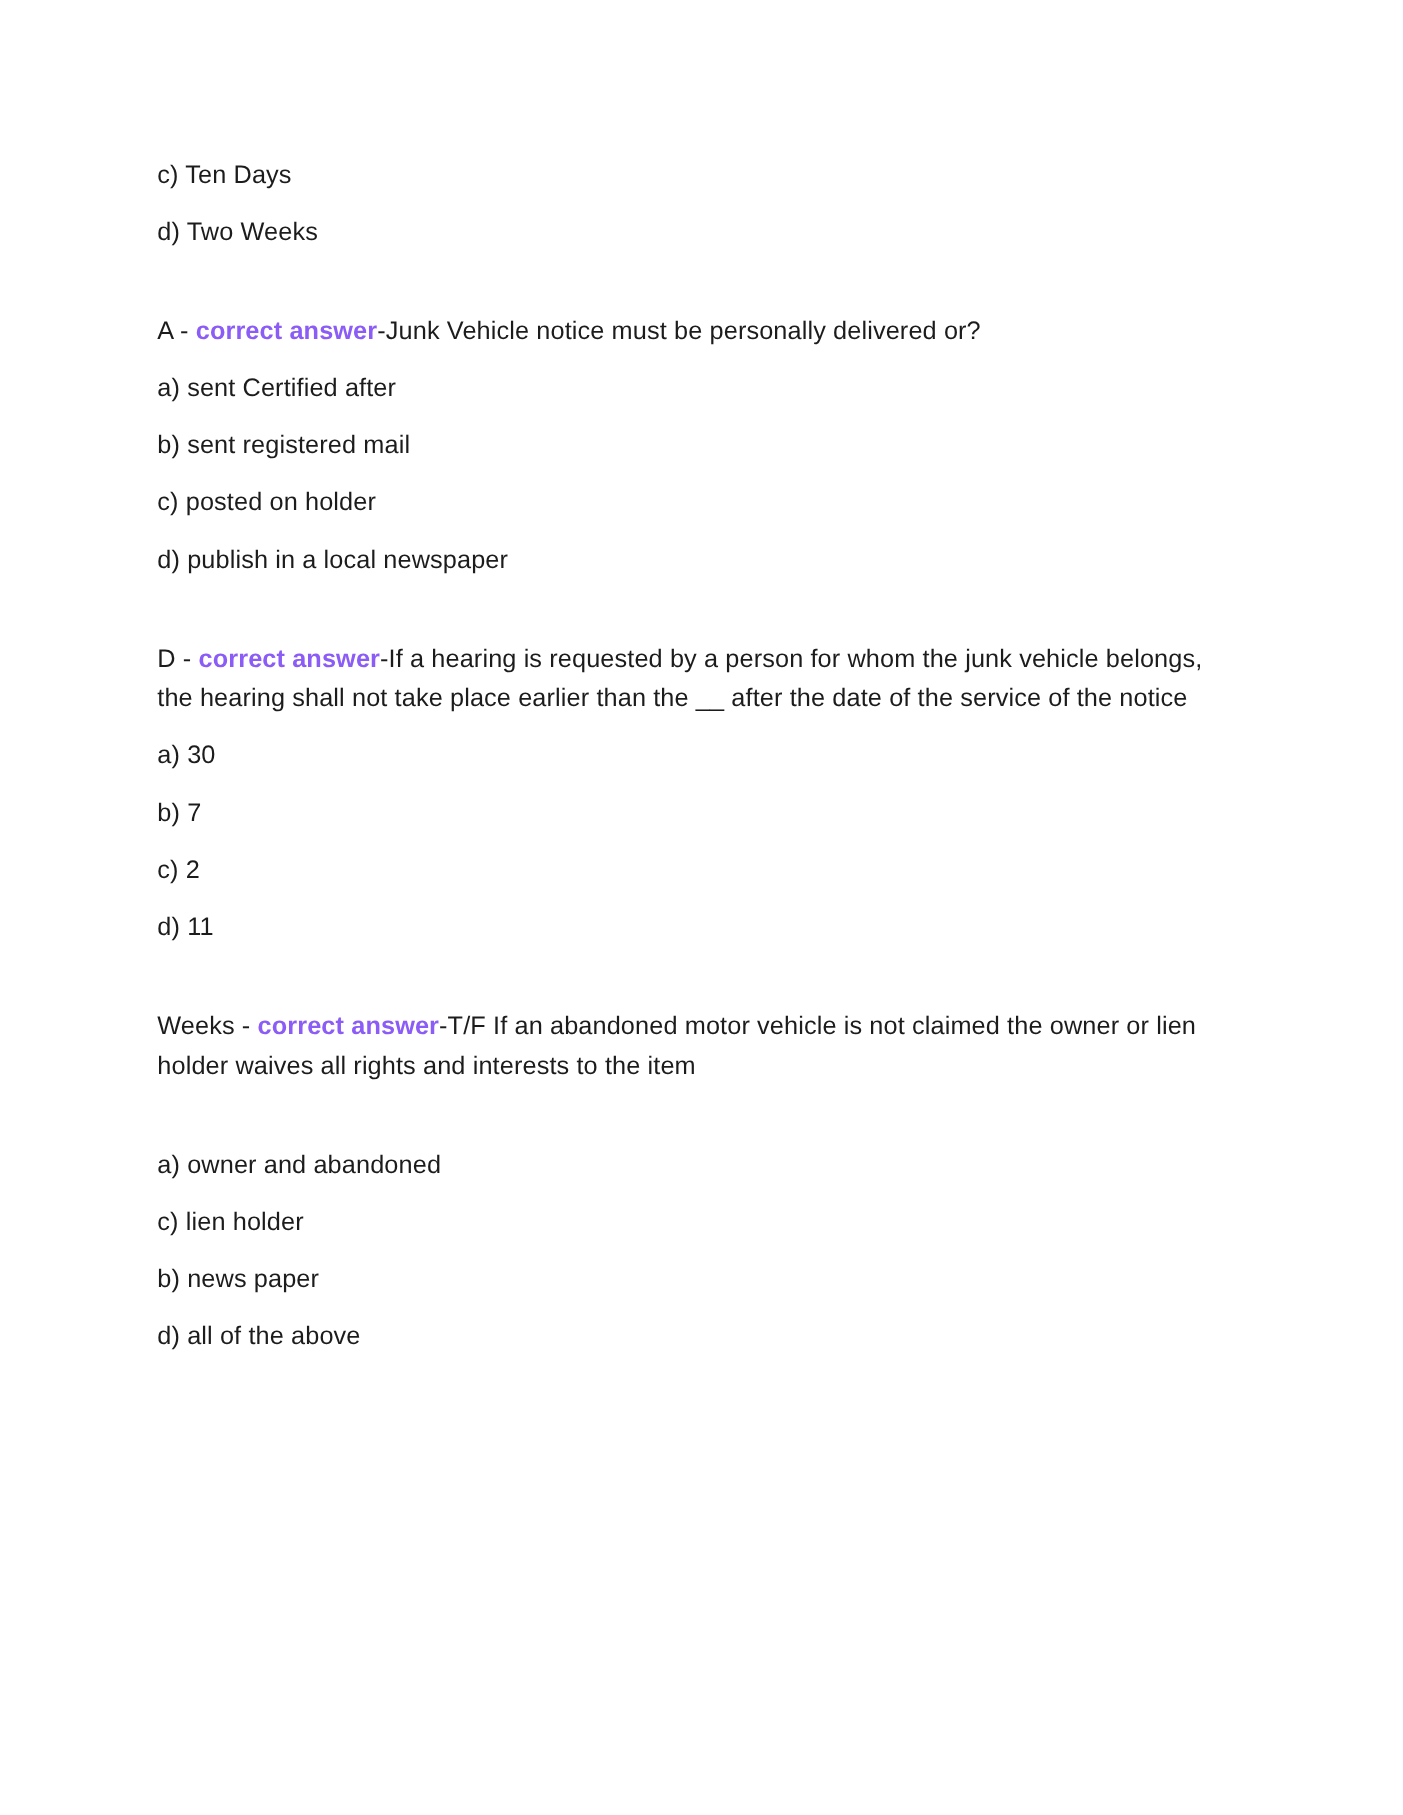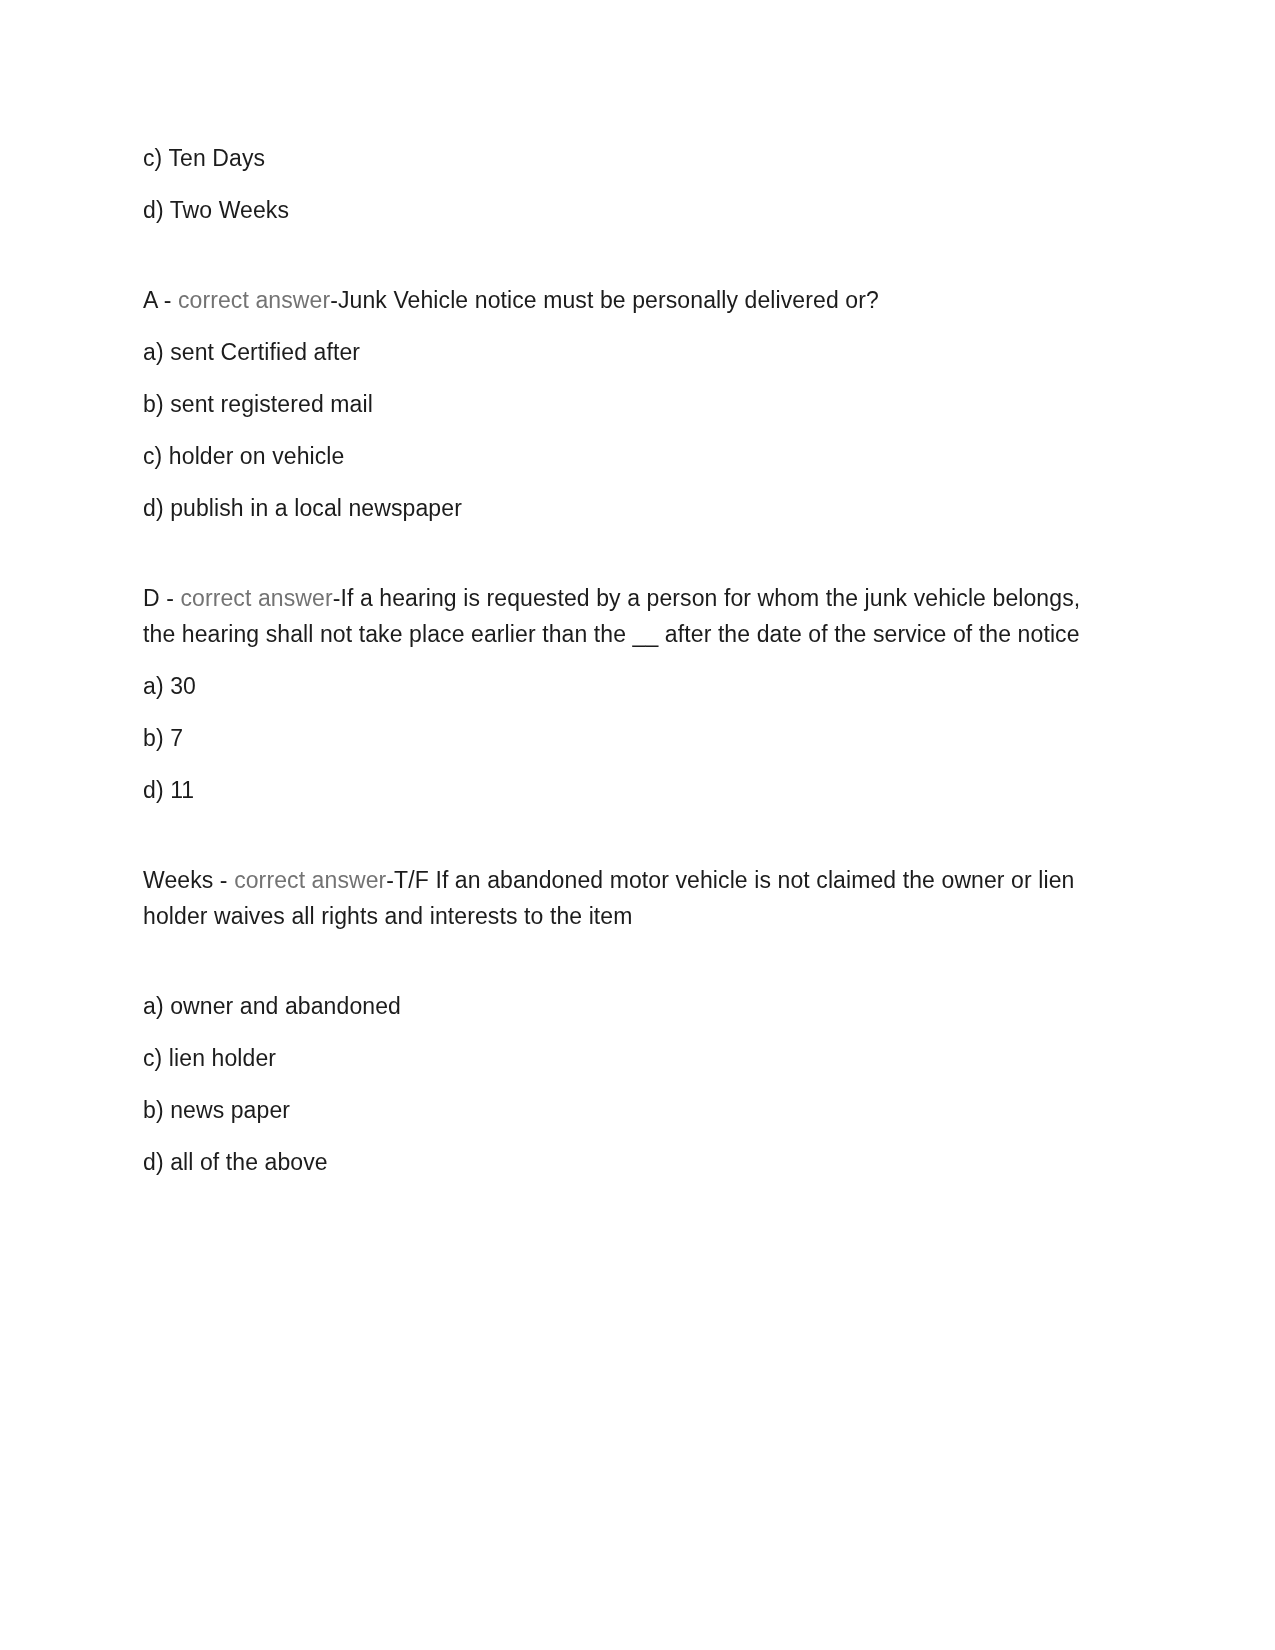--- a/index.html
+++ b/index.html
@@ -22,46 +22,47 @@
   }
   .block { margin: 0; }
   .block + .block { margin-top: 54px; }
   p {
     margin: 0 0 16px 0;
     line-height: 36px;
     letter-spacing: 0.1px;
   }
   .question { max-width: 975px; }
   .red-label {
-    color: #737373;
-    font-weight: normal;
+    color: #8b5cf6;
+    font-weight: bold;
   }
 </style>
 </head>
 <body>
 
 <div class="page">
 
   <section class="block">
     <p class="option">c) Ten Days</p>
     <p class="option">d) Two Weeks</p>
   </section>
 
   <section class="block">
     <p class="question"><span>A - </span><span class="red-label">correct answer</span><span>-Junk Vehicle notice must be personally delivered or?</span></p>
     <p class="option">a) sent Certified after</p>
     <p class="option">b) sent registered mail</p>
-    <p class="option">c) holder on vehicle</p>
+    <p class="option">c) posted on holder</p>
     <p class="option">d) publish in a local newspaper</p>
   </section>
 
   <section class="block">
     <p class="question"><span>D - </span><span class="red-label">correct answer</span><span>-If a hearing is requested by a person for whom the junk vehicle belongs, the hearing shall not take place earlier than the __ after the date of the service of the notice</span></p>
     <p class="option">a) 30</p>
     <p class="option">b) 7</p>
+    <p class="option">c) 2</p>
     <p class="option">d) 11</p>
   </section>
 
   <section class="block">
     <p class="question"><span>Weeks - </span><span class="red-label">correct answer</span><span>-T/F If an abandoned motor vehicle is not claimed the owner or lien holder waives all rights and interests to the item</span></p>
   </section>
 
   <section class="block">
     <p class="option">a) owner and abandoned</p>
     <p class="option">c) lien holder</p>

